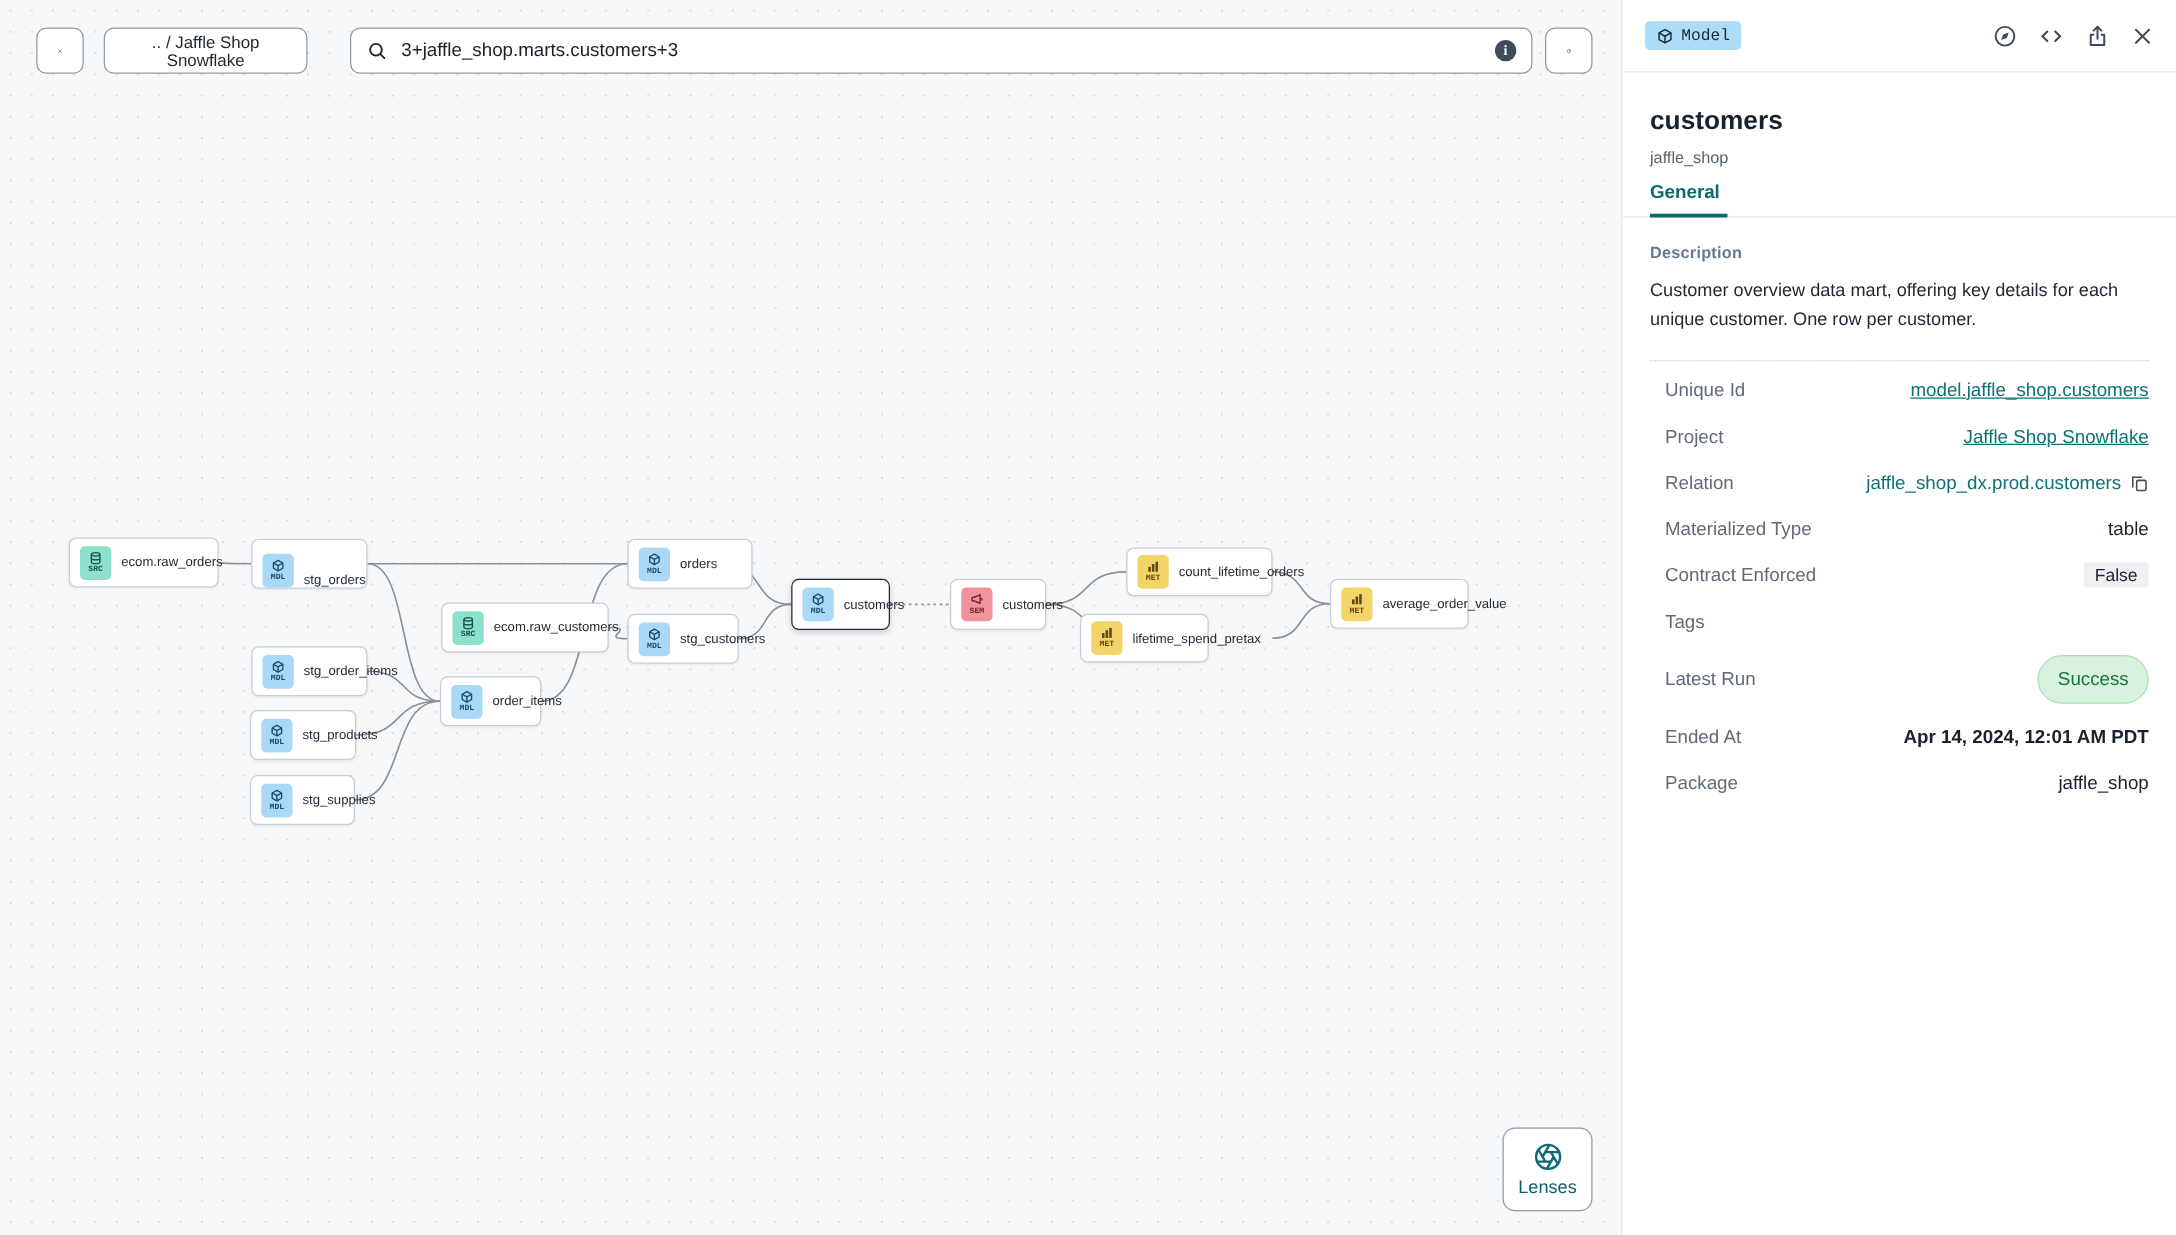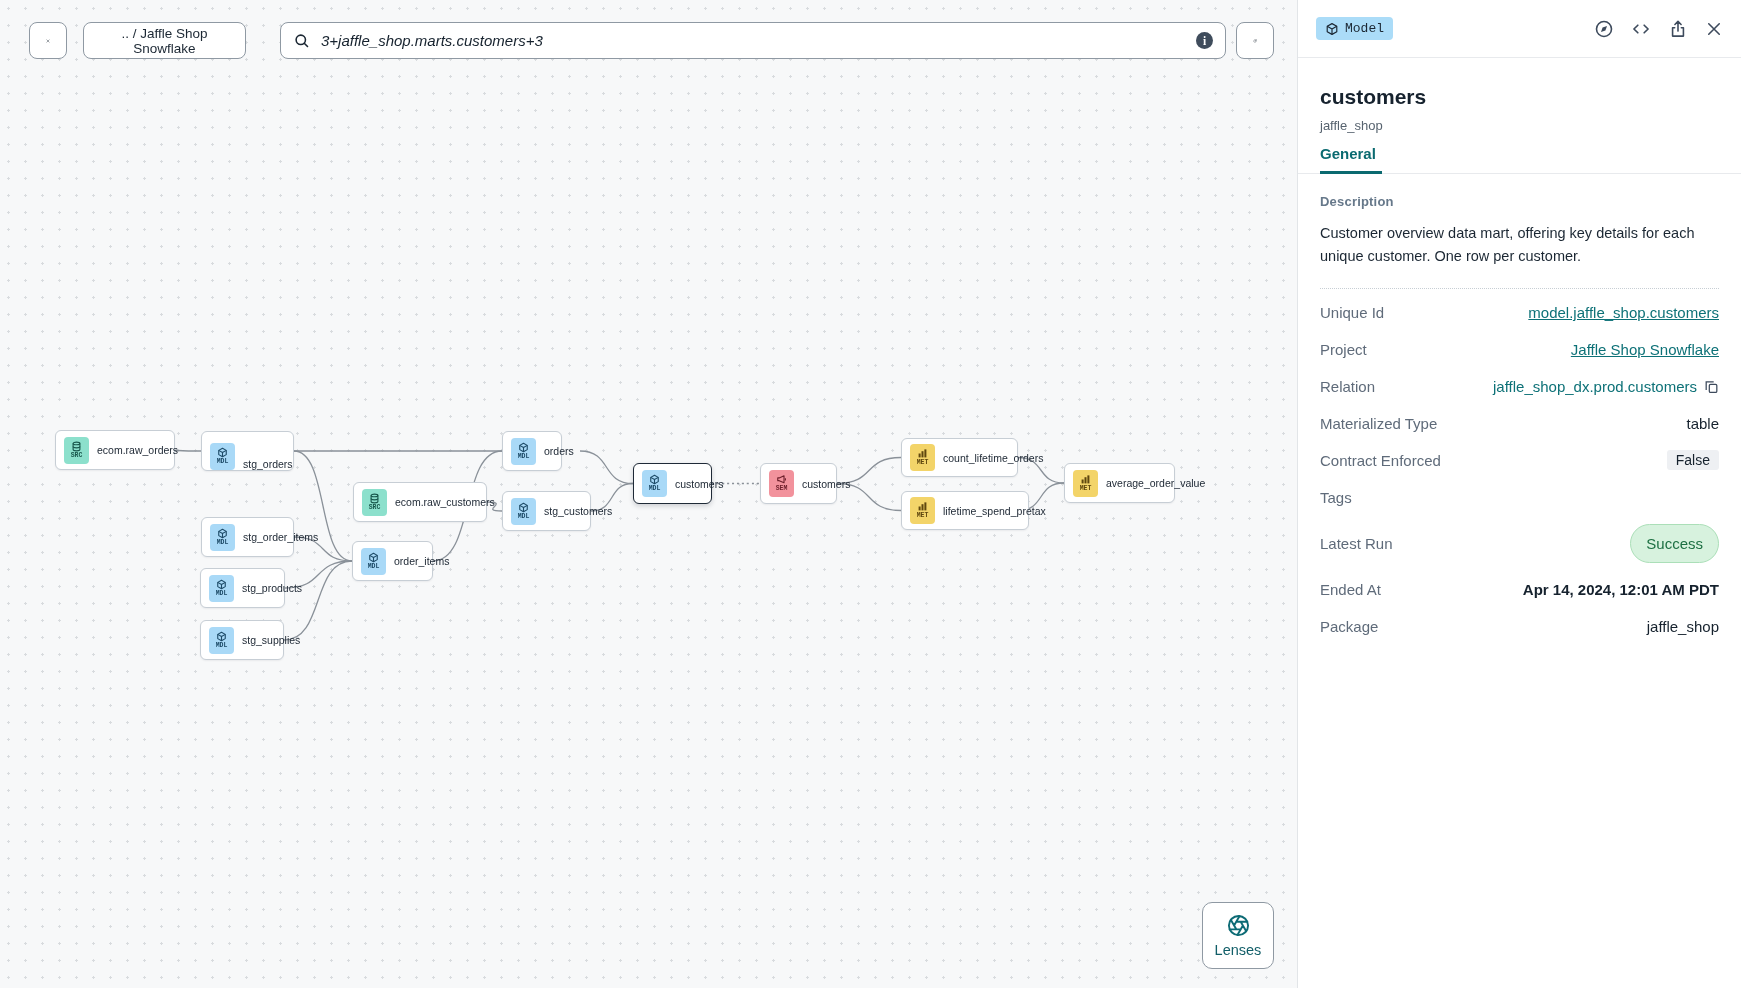--- a/index.html
+++ b/index.html
@@ -28,21 +28,21 @@
   #btn-close-lineage{left:29px;width:38px;}
   #breadcrumb{left:83px;width:163px;font-size:13.5px;color:#1b2733;}
   #btn-refresh{left:1236px;width:38px;}
   .searchbox{
     position:absolute;left:280px;top:22px;width:946px;height:37px;
     background:#fff;border:1.3px solid #8f99a3;border-radius:8px;
     box-sizing:border-box;display:flex;align-items:center;gap:9px;padding:0 12px;
   }
   .searchbox input{
     flex:1;border:none;outline:none;background:transparent;
-    font-family:"Liberation Sans",sans-serif;font-size:15px;color:#16222e;font-style:italic;
+    font-family:"Liberation Sans",sans-serif;font-size:15px;color:#16222e;
   }
   .info-dot{
     width:17px;height:17px;border-radius:50%;background:#3f4c5c;color:#fff;
     font-size:11.5px;font-weight:bold;display:flex;align-items:center;justify-content:center;
     flex:0 0 auto;cursor:pointer;font-family:"Liberation Serif",serif;
   }
   
   .node{
     position:absolute;background:#fff;border:1px solid #c7ced5;border-radius:6px;
     box-sizing:border-box;display:flex;align-items:center;gap:8px;padding-left:8px;
@@ -84,21 +84,21 @@
   .p-sub{font-size:13px;color:#57636f;margin-top:9px;}
   .tabs{margin-top:12px;padding:0 22px;border-bottom:1px solid #e8eaed;}
   .tab{
     display:inline-block;font-size:15px;font-weight:bold;color:#0a6a70;
     padding:0 6px 9px 0;border-bottom:3px solid #0a6a70;margin-bottom:-1px;cursor:pointer;
   }
   .p-content{padding:20px 22px 0;}
   .sec-label{font-size:13px;font-weight:bold;color:#66788a;letter-spacing:.2px;}
   .desc{font-size:14.5px;color:#1b2733;line-height:1.62;margin-top:13px;}
   .dotted{border:none;border-top:1.6px dotted #c7ced4;margin:19px 0 5px;}
-  .row{display:flex;align-items:center;justify-content:space-between;padding:8px 0;min-height:21px;}
+  .row{display:flex;align-items:center;justify-content:space-between;padding:8px 0;min-height:21px;margin-left:12px;}
   .row .rlabel{font-size:15px;color:#5f6b7a;flex:0 0 auto;}
   .row .rvalue{font-size:15px;color:#16222e;text-align:right;}
   .row .rvalue.link{color:#0d7177;text-decoration:underline;cursor:pointer;}
   .row .rvalue.copy{color:#0d7177;display:flex;align-items:center;gap:7px;cursor:pointer;}
   .row .rvalue.copy svg{color:#3d4a5c;}
   .row .rvalue.badge{background:#eef0f3;border-radius:3px;padding:2px 9px;font-size:14px;}
   .row .rvalue.success{
     background:#d7f2de;border:1px solid #abdfb8;color:#1d7043;
     border-radius:999px;padding:10px 15px;font-size:15px;
   }
@@ -191,21 +191,21 @@
       <div class="node" style="left: 352px; top: 541px; width: 81px; height: 40px;">
         <span class="nbadge" style="background: rgb(169, 217, 247); color: rgb(28, 74, 103);">
           <svg width="11" height="11" viewBox="0 0 24 24" fill="none" stroke="currentColor" stroke-width="2.4" stroke-linejoin="round">
             <path d="M12 2.8 20.2 7.4v9.2L12 21.2 3.8 16.6V7.4z"></path>
             <path d="M12 12 3.8 7.4M12 12l8.2-4.6M12 12v9.2"></path>
           </svg>
           <span class="bt">MDL</span>
         </span>
         <span class="nlabel">order_items</span>
       </div>
-      <div class="node" style="left: 502px; top: 431px; width: 60px; height: 40px;">
+      <div class="node" style="left: 502px; top: 431px; width: 100px; height: 40px;">
         <span class="nbadge" style="background: rgb(169, 217, 247); color: rgb(28, 74, 103);">
           <svg width="11" height="11" viewBox="0 0 24 24" fill="none" stroke="currentColor" stroke-width="2.4" stroke-linejoin="round">
             <path d="M12 2.8 20.2 7.4v9.2L12 21.2 3.8 16.6V7.4z"></path>
             <path d="M12 12 3.8 7.4M12 12l8.2-4.6M12 12v9.2"></path>
           </svg>
           <span class="bt">MDL</span>
         </span>
         <span class="nlabel">orders</span>
       </div>
       <div class="node" style="left: 502px; top: 491px; width: 89px; height: 40px;">
@@ -242,21 +242,21 @@
         <span class="nbadge" style="background: rgb(243, 212, 105); color: rgb(95, 71, 15);">
           <svg width="11" height="11" viewBox="0 0 24 24" fill="currentColor">
             <rect x="3.5" y="12" width="4.4" height="8.5"></rect>
             <rect x="9.8" y="7" width="4.4" height="13.5"></rect>
             <rect x="16.1" y="3" width="4.4" height="17.5"></rect>
           </svg>
           <span class="bt">MET</span>
         </span>
         <span class="nlabel">count_lifetime_orders</span>
       </div>
-      <div class="node" style="left: 901px; top: 491px; width: 128px; height: 39px;">
+      <div class="node" style="left: 864px; top: 491px; width: 103px; height: 39px;">
         <span class="nbadge" style="background: rgb(243, 212, 105); color: rgb(95, 71, 15);">
           <svg width="11" height="11" viewBox="0 0 24 24" fill="currentColor">
             <rect x="3.5" y="12" width="4.4" height="8.5"></rect>
             <rect x="9.8" y="7" width="4.4" height="13.5"></rect>
             <rect x="16.1" y="3" width="4.4" height="17.5"></rect>
           </svg>
           <span class="bt">MET</span>
         </span>
         <span class="nlabel">lifetime_spend_pretax</span>
       </div>

